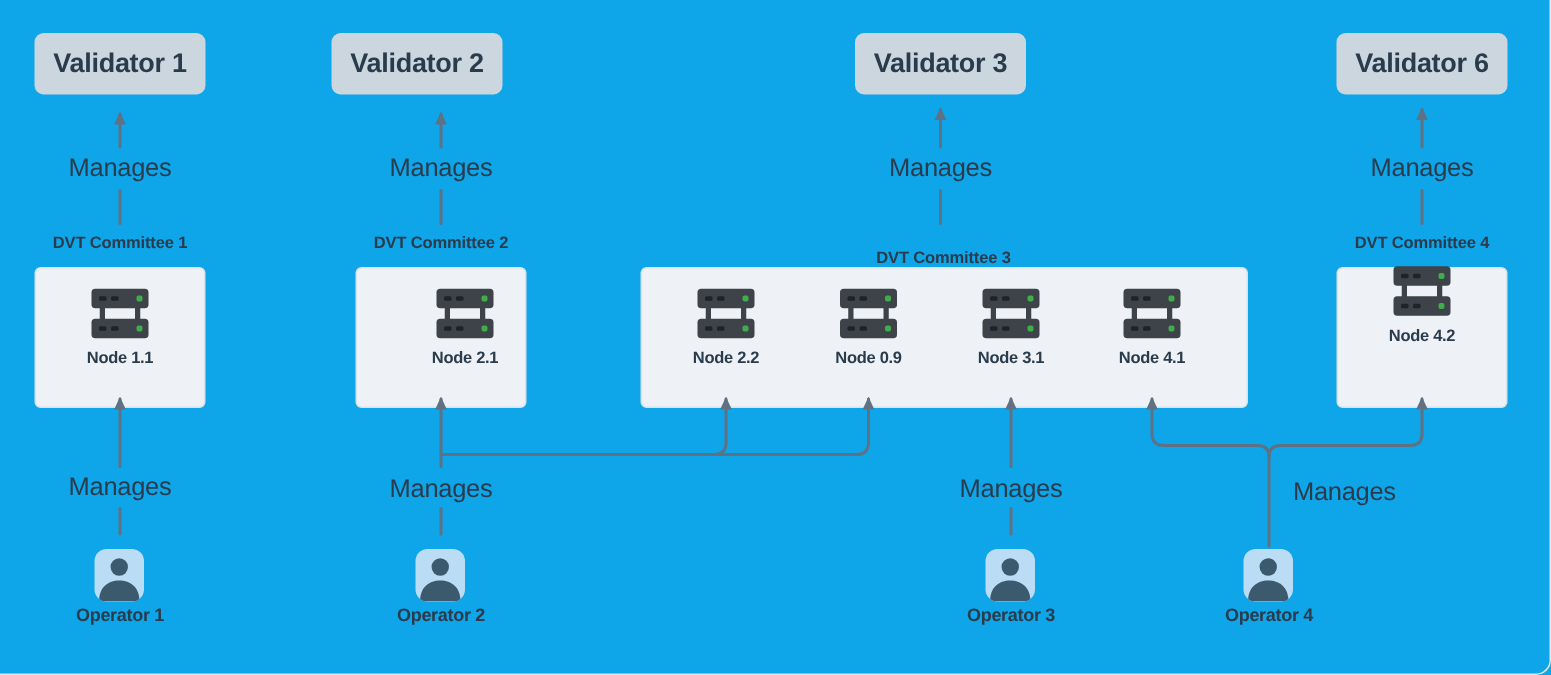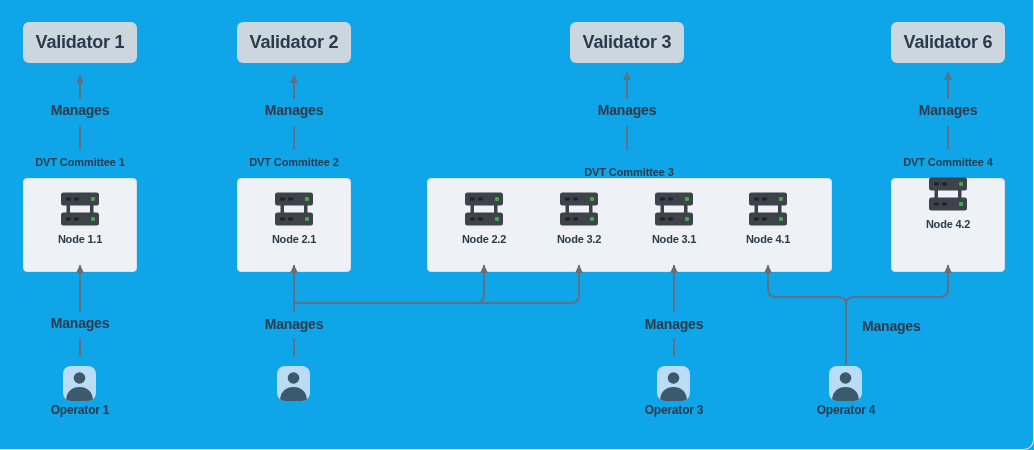--- a/index.html
+++ b/index.html
@@ -9,21 +9,21 @@
   }
   .frame{position:absolute;inset:0;border-right:1px solid #e5e7e9;border-bottom:1px solid #e5e7e9;
     border-radius:0 0 10px 0;pointer-events:none;}
   svg.wires{position:absolute;left:0;top:0;pointer-events:none;z-index:5;}
   .validator{
     position:absolute;top:22px;width:114px;height:41px;border-radius:6px;
     background:#ccd6de;display:flex;align-items:center;justify-content:center;
     font-size:18px;font-weight:600;letter-spacing:-0.2px;z-index:2;
   }
   .manages{
-    position:absolute;width:120px;text-align:center;font-size:14px;font-weight:700;
+    position:absolute;width:120px;text-align:center;font-size:17px;font-weight:400;
     letter-spacing:-0.2px;z-index:2;
   }
   .manages.left-align{text-align:left;width:90px;}
   .committee-label{
     position:absolute;top:156px;width:160px;text-align:center;
     font-size:11px;font-weight:700;letter-spacing:-0.1px;z-index:2;
   }
   .committee{
     position:absolute;top:178px;height:94px;background:#eef2f7;
     border:1px solid #d9e1e9;border-radius:4px;box-sizing:border-box;z-index:1;
@@ -75,21 +75,21 @@
 
       <path d="M846,364 L846,304"></path>
       <path d="M846,304 Q846,297 838,297 L776,297 Q768,297 768,289 L768,266" marker-end="url(#arrow)"></path>
       <path d="M846,304 Q846,297 854,297 L940,297 Q948,297 948,289 L948,266" marker-end="url(#arrow)"></path>
     </g>
   </svg>
 
   <div class="validator" style="left:23px;">
       <span>Validator 1</span>
     </div>
-  <div class="validator" style="left:237px;">
+  <div class="validator" style="left:221px;">
       <span>Validator 2</span>
     </div>
   <div class="validator" style="left:570px;">
       <span>Validator 3</span>
     </div>
   <div class="validator" style="left:891px;">
       <span>Validator 6</span>
     </div>
 
   <div class="manages" style="left:20px;top:102px;">Manages</div>
@@ -116,21 +116,21 @@
       <rect x="6" y="6.5" width="5" height="3" rx="1" fill="#1e2328"></rect>
         <rect x="14" y="6.5" width="5" height="3" rx="1" fill="#1e2328"></rect>
       <rect x="6" y="26.5" width="5" height="3" rx="1" fill="#1e2328"></rect>
         <rect x="14" y="26.5" width="5" height="3" rx="1" fill="#1e2328"></rect>
       <rect x="31" y="6" width="4" height="4" rx="1.3" fill="#3fae4a"></rect>
         <rect x="31" y="26" width="4" height="4" rx="1.3" fill="#3fae4a"></rect>
     </svg>
     <div class="node-label">Node 1.1</div>
   </div>
 
-  <div class="node" style="left:246px;top:191px;">
+  <div class="node" style="left:262px;top:191px;">
     <svg class="srv" width="40" height="36" viewBox="0 0 40 36">
       <rect x="6.5" y="12" width="3.5" height="12" fill="#3d4349"></rect>
         <rect x="30" y="12" width="3.5" height="12" fill="#3d4349"></rect>
       <rect x="1" y="1.5" width="38" height="13" rx="2.5" fill="#3d4349"></rect>
         <rect x="1" y="21.5" width="38" height="13" rx="2.5" fill="#3d4349"></rect>
       <rect x="6" y="6.5" width="5" height="3" rx="1" fill="#1e2328"></rect>
         <rect x="14" y="6.5" width="5" height="3" rx="1" fill="#1e2328"></rect>
       <rect x="6" y="26.5" width="5" height="3" rx="1" fill="#1e2328"></rect>
         <rect x="14" y="26.5" width="5" height="3" rx="1" fill="#1e2328"></rect>
       <rect x="31" y="6" width="4" height="4" rx="1.3" fill="#3fae4a"></rect>
@@ -161,21 +161,21 @@
         <rect x="30" y="12" width="3.5" height="12" fill="#3d4349"></rect>
       <rect x="1" y="1.5" width="38" height="13" rx="2.5" fill="#3d4349"></rect>
         <rect x="1" y="21.5" width="38" height="13" rx="2.5" fill="#3d4349"></rect>
       <rect x="6" y="6.5" width="5" height="3" rx="1" fill="#1e2328"></rect>
         <rect x="14" y="6.5" width="5" height="3" rx="1" fill="#1e2328"></rect>
       <rect x="6" y="26.5" width="5" height="3" rx="1" fill="#1e2328"></rect>
         <rect x="14" y="26.5" width="5" height="3" rx="1" fill="#1e2328"></rect>
       <rect x="31" y="6" width="4" height="4" rx="1.3" fill="#3fae4a"></rect>
         <rect x="31" y="26" width="4" height="4" rx="1.3" fill="#3fae4a"></rect>
     </svg>
-    <div class="node-label">Node 3.2</div>
+    <div class="node-label">Node 0.9</div>
   </div>
 
   <div class="node" style="left:626px;top:191px;">
     <svg class="srv" width="40" height="36" viewBox="0 0 40 36">
       <rect x="6.5" y="12" width="3.5" height="12" fill="#3d4349"></rect>
         <rect x="30" y="12" width="3.5" height="12" fill="#3d4349"></rect>
       <rect x="1" y="1.5" width="38" height="13" rx="2.5" fill="#3d4349"></rect>
         <rect x="1" y="21.5" width="38" height="13" rx="2.5" fill="#3d4349"></rect>
       <rect x="6" y="6.5" width="5" height="3" rx="1" fill="#1e2328"></rect>
         <rect x="14" y="6.5" width="5" height="3" rx="1" fill="#1e2328"></rect>
@@ -243,17 +243,18 @@
       </svg>
   </div>
   <div class="op-icon" style="left:829px;">
     <svg width="33" height="35" viewBox="0 0 33 35">
         <circle cx="16.5" cy="12" r="5.8" fill="#3c5a6e"></circle>
         <path d="M3,35 C3,25.5 9,21 16.5,21 C24,21 30,25.5 30,35 Z" fill="#3c5a6e"></path>
       </svg>
   </div>
 
   <div class="op-label" style="left:20px;">Operator 1</div>
+  <div class="op-label" style="left:234px;">Operator 2</div>
   <div class="op-label" style="left:614px;">Operator 3</div>
   <div class="op-label" style="left:786px;">Operator 4</div>
 
   <div class="frame"></div>
 </div>
 
 </body></html>

